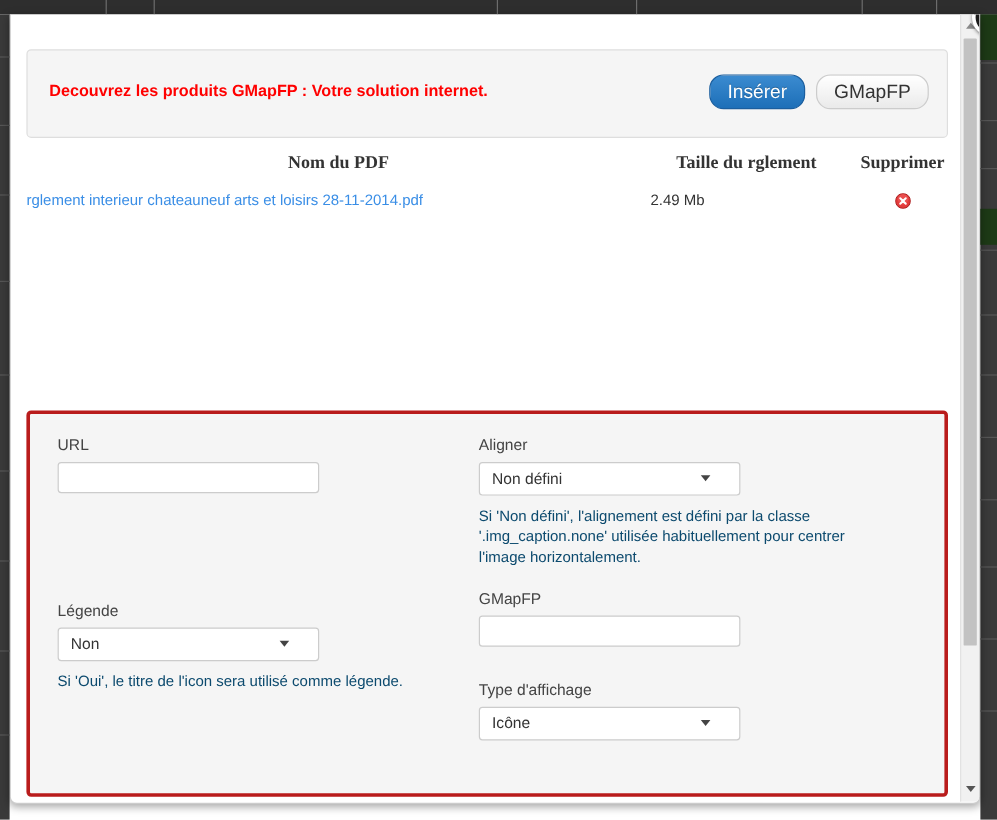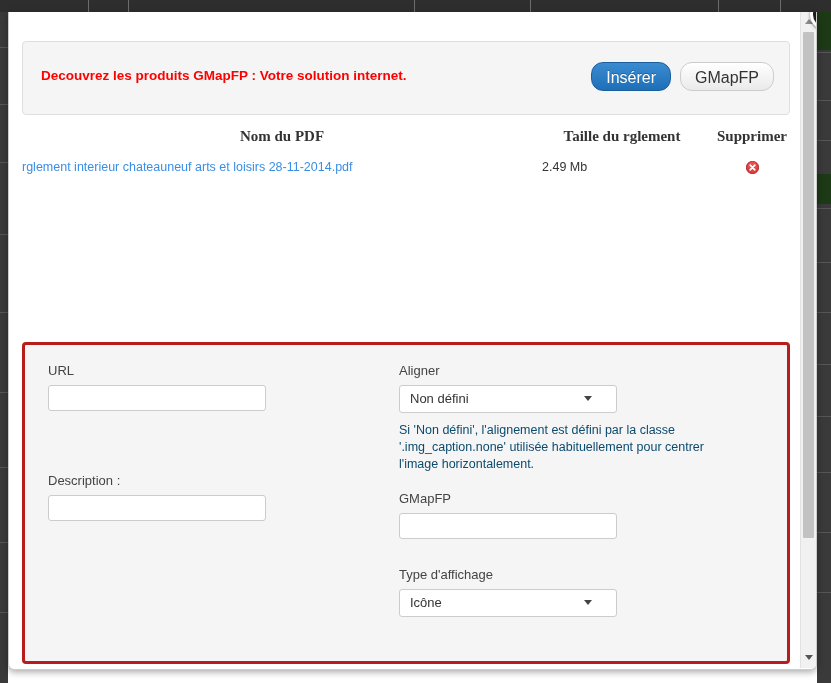--- a/index.html
+++ b/index.html
@@ -419,27 +419,31 @@
 
           <div class="col-left">
 
             <div>
               <label class="field-label">URL</label>
               <input class="text-input" type="text" placeholder="" style="">
             </div>
 
             <div class="spacer-lg"></div>
 
+
+            <div class="spacer-md"></div>
+
             <div>
-              <label class="field-label">Description :</label>
-              <input class="text-input" type="text" placeholder="" style="">
+              <label class="field-label">Légende</label>
+              <div class="select-wrap">
+                <div class="select-box">Non</div>
+                <span class="select-arrow"></span>
+              </div>
+              <div class="help-text">Si 'Oui', le titre de l'icon sera utilisé comme légende.</div>
             </div>
-
-            <div class="spacer-md"></div>
-
 
           </div>
 
           <div class="col-right">
 
             <div>
               <label class="field-label">Aligner</label>
               <div class="select-wrap">
                 <div class="select-box">Non défini</div>
                 <span class="select-arrow"></span>

